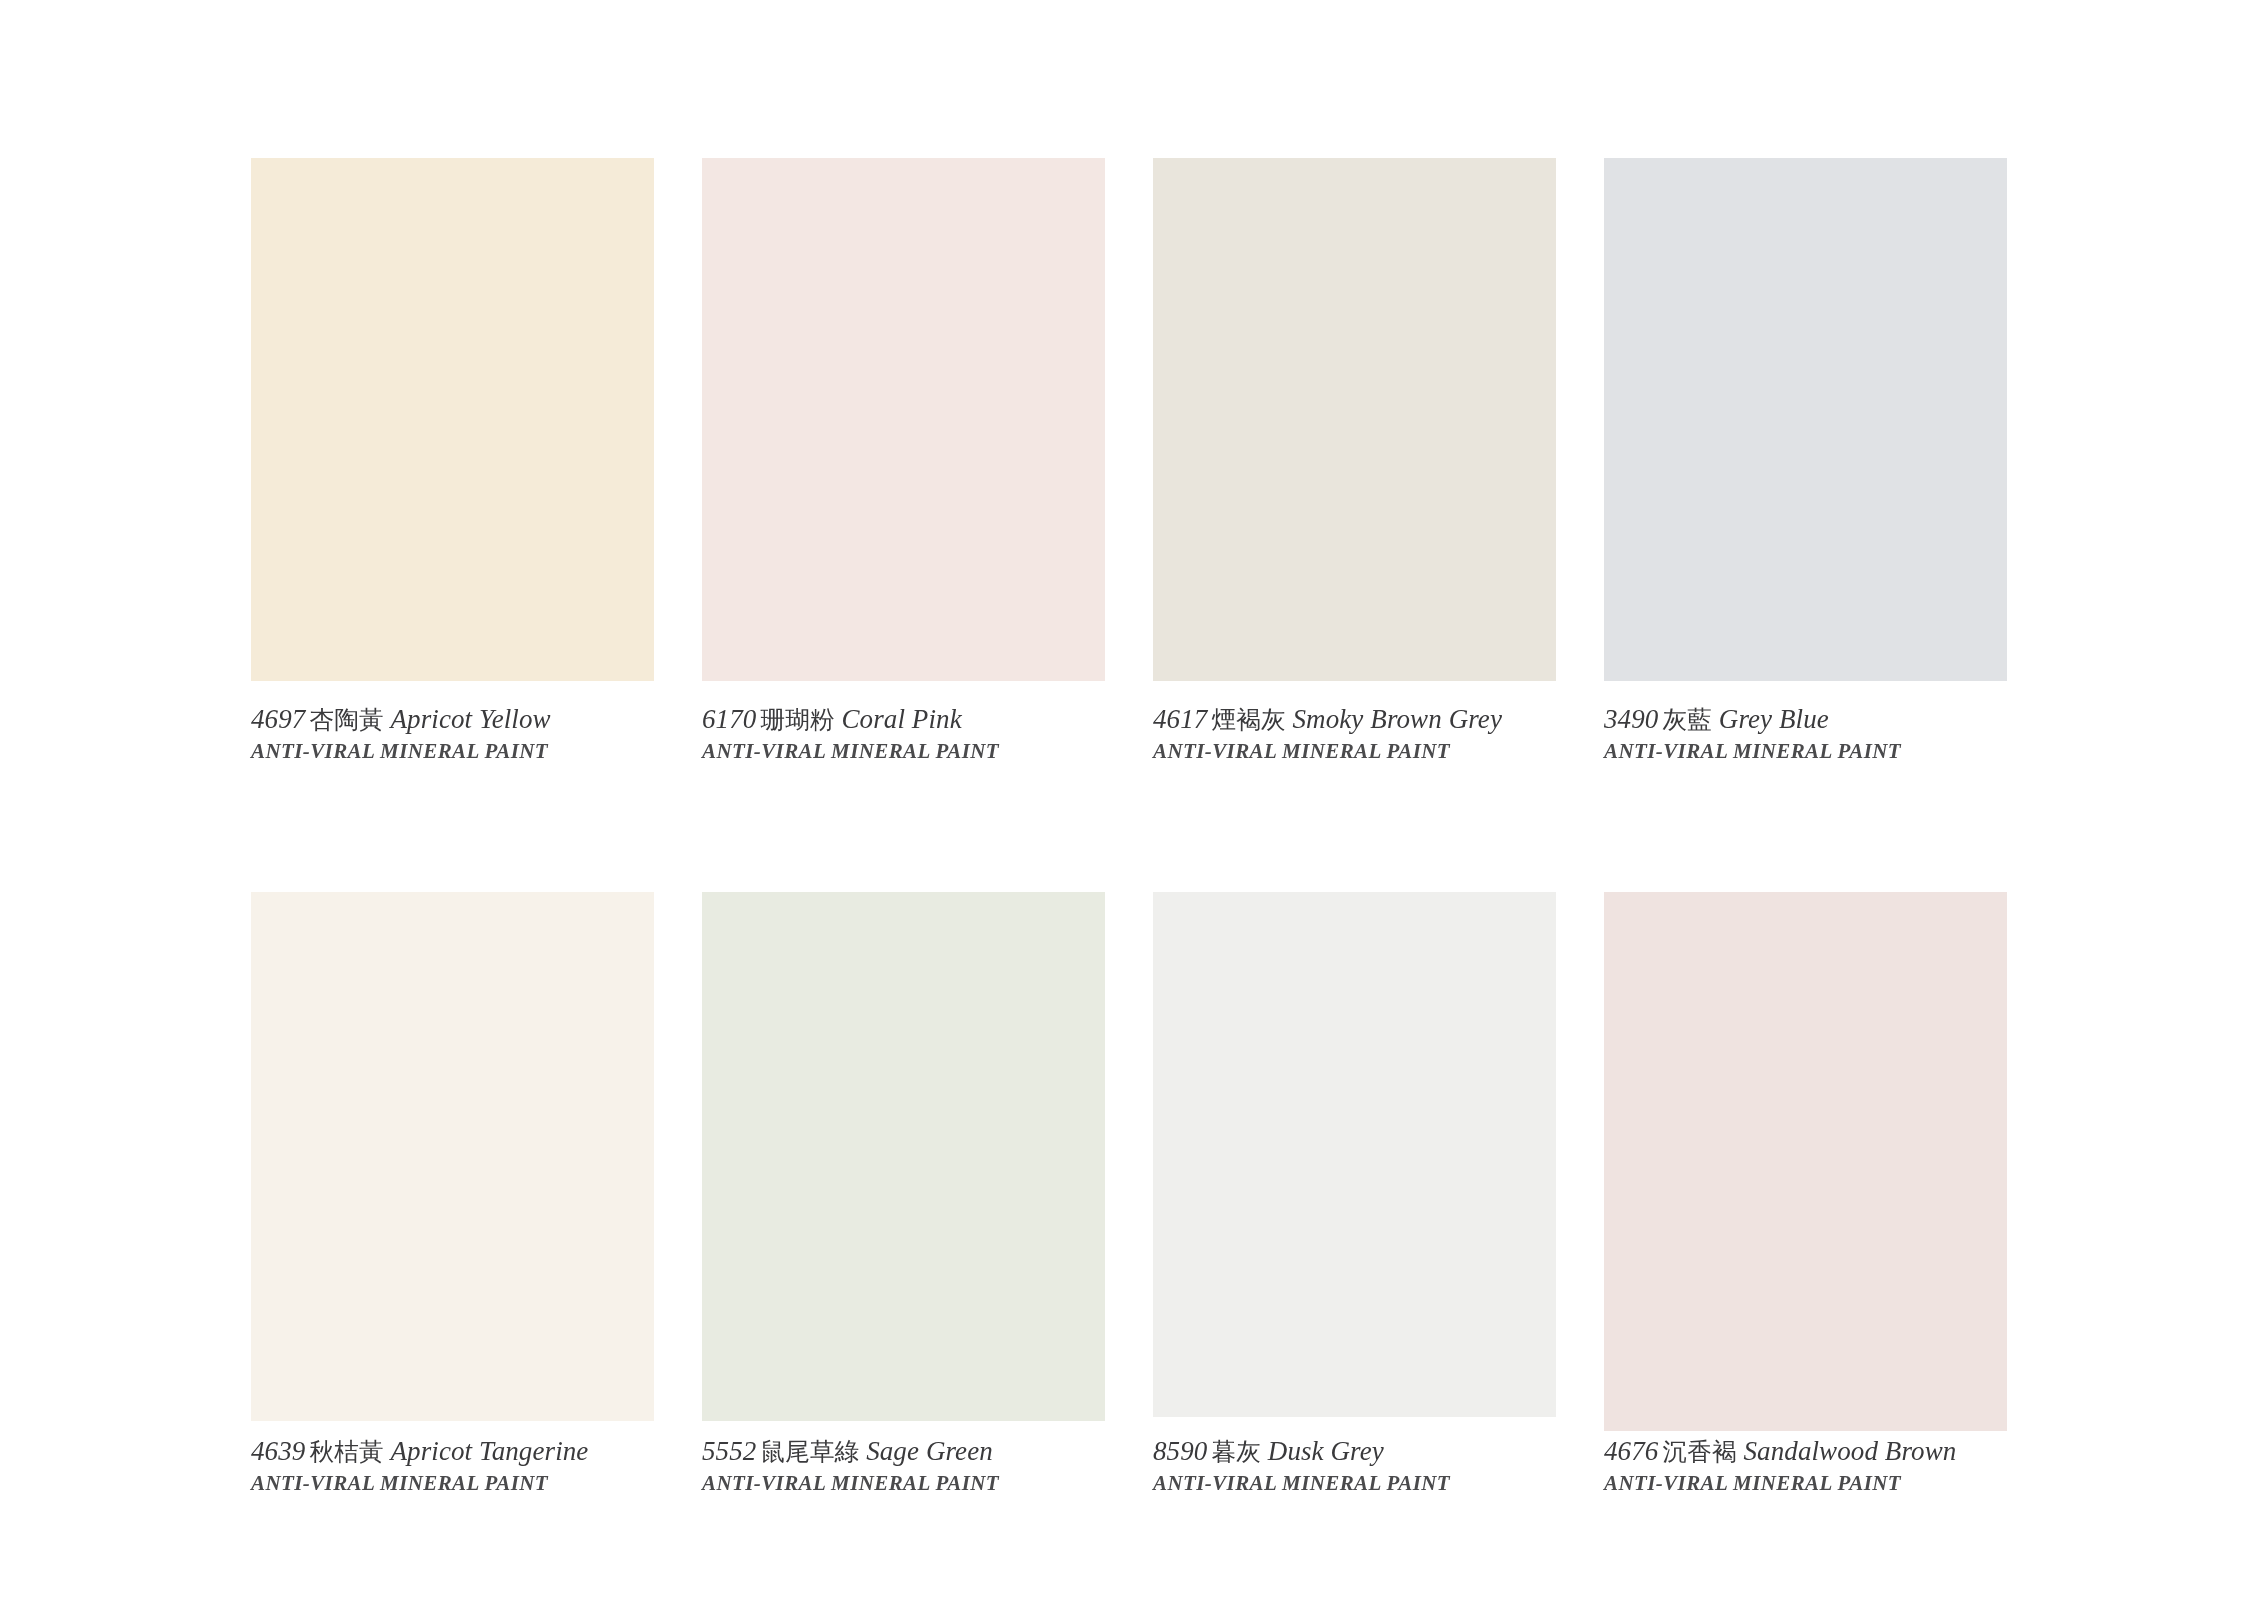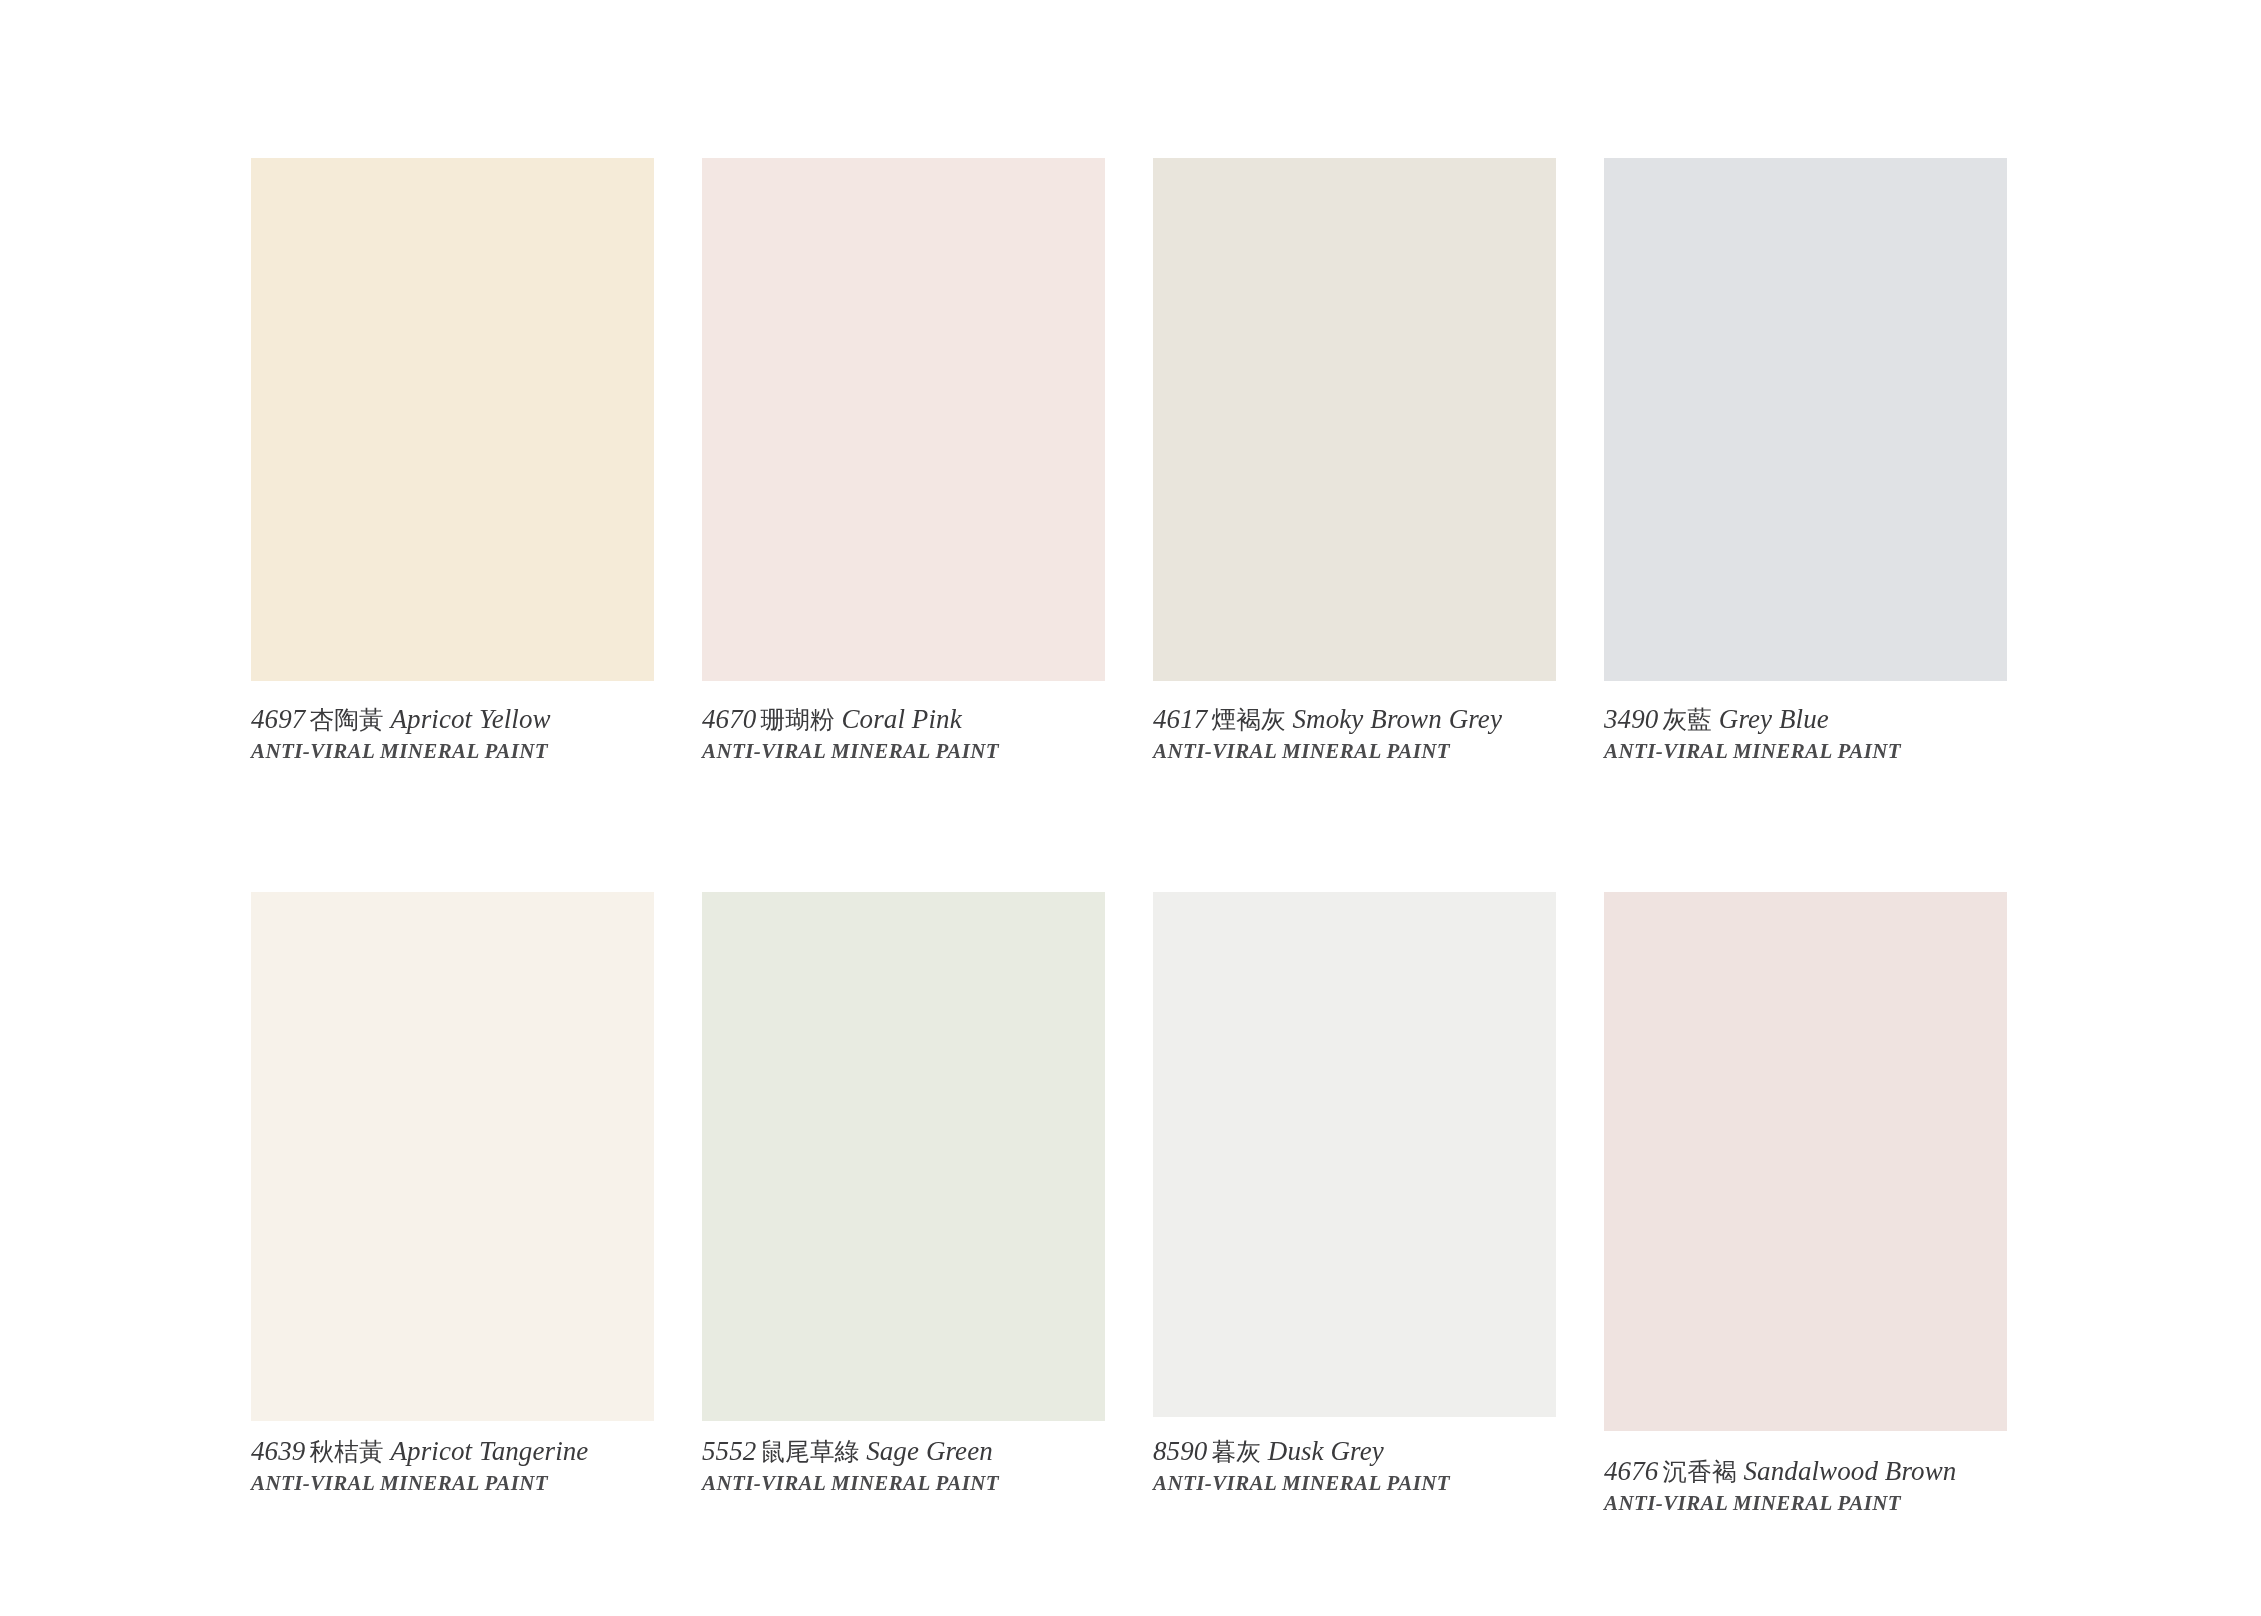--- a/index.html
+++ b/index.html
@@ -68,21 +68,21 @@
   .swatch-caption {
     position: absolute;
     left: 0;
     width: 437px;
   }
 
   .row-1 .swatch-caption { top: 546px; }
   .row-2 .swatch-caption { top: 544px; }
 
   
-  .row-2.col-4 .swatch-caption { top: 564px; }
+  .row-2.col-4 .swatch-caption { top: 544px; }
 
   .swatch-title {
     font-size: 27px;
     font-style: italic;
     font-weight: 400;
     color: #3a3a3c;
     line-height: 1.15;
     white-space: nowrap;
     letter-spacing: 0.1px;
   }
@@ -124,21 +124,21 @@
       <div class="swatch-chip" style="background-color: rgb(245, 235, 216);"></div>
       <div class="swatch-caption">
         <div class="swatch-title"><span class="code">4697</span><span class="zh">杏陶黃</span><span class="en">Apricot Yellow</span></div>
         <div class="swatch-subtitle">ANTI-VIRAL MINERAL PAINT</div>
       </div>
     </div>
 
     <div class="swatch-card row-1 col-2">
       <div class="swatch-chip" style="background-color: rgb(243, 231, 227);"></div>
       <div class="swatch-caption">
-        <div class="swatch-title"><span class="code">4670</span><span class="zh">珊瑚粉</span><span class="en">Coral Pink</span></div>
+        <div class="swatch-title"><span class="code">6170</span><span class="zh">珊瑚粉</span><span class="en">Coral Pink</span></div>
         <div class="swatch-subtitle">ANTI-VIRAL MINERAL PAINT</div>
       </div>
     </div>
 
     <div class="swatch-card row-1 col-3">
       <div class="swatch-chip" style="background-color: rgb(233, 229, 220);"></div>
       <div class="swatch-caption">
         <div class="swatch-title"><span class="code">4617</span><span class="zh">煙褐灰</span><span class="en">Smoky Brown Grey</span></div>
         <div class="swatch-subtitle">ANTI-VIRAL MINERAL PAINT</div>
       </div>

